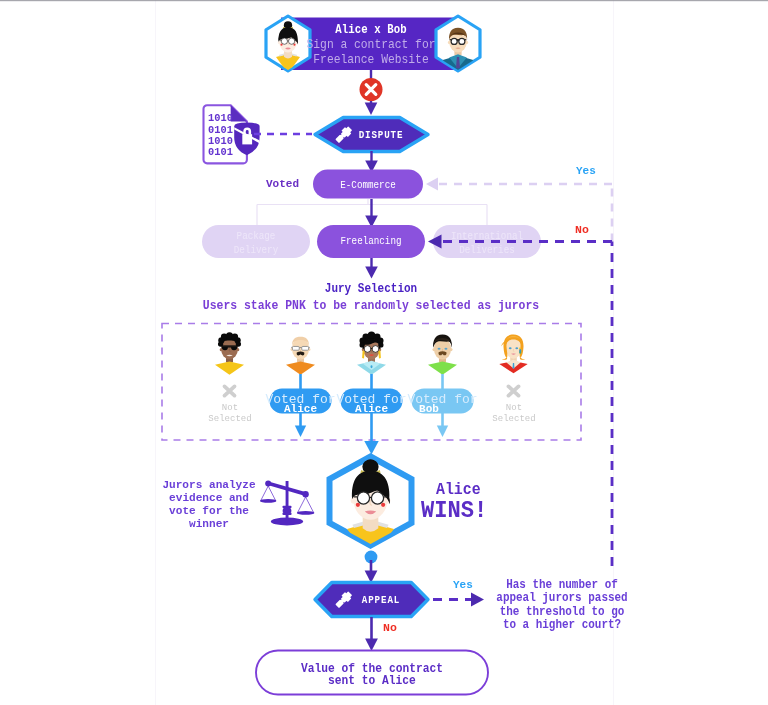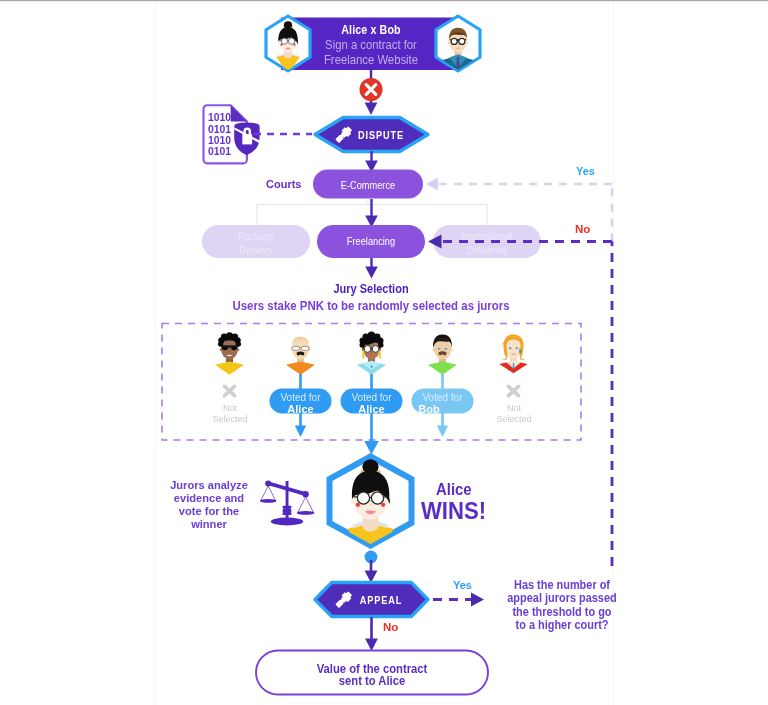--- a/index.html
+++ b/index.html
@@ -1,31 +1,31 @@
 <!DOCTYPE html>
 <html><head>
 <meta charset="utf-8">
 <style>
   html,body{margin:0;padding:0;}
   body{width:768px;height:705px;background:#ffffff;font-family:"Liberation Sans",sans-serif;overflow:hidden;position:relative;}
-  #stage{position:absolute;left:0;top:0;width:768px;height:705px;background:#ffffff;}
+  #stage{position:absolute;left:0;top:0;width:768px;height:705px;background:#ffffff;font-family:Liberation Mono, monospace;}
   #gfx{position:absolute;left:0;top:0;}
   .t{position:absolute;white-space:nowrap;transform:translateX(-50%);text-align:center;line-height:1;}
   .tl{position:absolute;white-space:nowrap;line-height:1;}
   .hdr-title{font-size:13px;transform:translateX(-50%) scaleX(0.82);font-weight:bold;color:#ffffff;letter-spacing:0.15px;}
   .hdr-sub{font-size:13px;transform:translateX(-50%) scaleX(0.87);color:#c0ace9;}
   .node-label{font-size:11px;font-weight:bold;color:#ffffff;letter-spacing:1.05px;transform:translateX(-50%) scaleX(0.835);}
   .pill-label{font-size:10.5px;color:#ffffff;transform:translateX(-50%) scaleX(0.88);}
   .pill-label2{font-size:10.5px;color:#f6f1fd;transform:translateX(-50%) scaleX(0.88);}
   .bin{font-size:11.5px;font-weight:bold;color:#6334cf;transform:scaleX(0.9);transform-origin:left;}
   .courts-lbl{font-size:11px;font-weight:bold;color:#6a2fc4;}
   .jury-title{font-size:12.5px;font-weight:bold;color:#4a22c4;transform:translateX(-50%) scaleX(0.88);}
   .jury-sub{font-size:13px;color:#7a3fd6;font-weight:bold;transform:translateX(-50%) scaleX(0.88);}
   .notsel{font-size:9.5px;color:#c9c9c9;font-weight:normal;transform:translateX(-50%) scaleX(0.95);}
-  .vote-pre{font-size:10px;color:#d6ecfd;}
+  .vote-pre{font-size:13px;color:#d6ecfd;}
   .vote-name{font-size:11px;font-weight:bold;color:#ffffff;}
   .ff-yes{font-size:11px;font-weight:bold;color:#29a3f5;}
   .ff-no{font-size:11.5px;font-weight:bold;color:#ef2e24;}
   .note{font-size:11.8px;font-weight:bold;color:#6a3fd8;transform:translateX(-50%) scaleX(0.94);}
   .win-name{font-size:16px;font-weight:bold;color:#5b2dc6;transform:scaleX(0.93);transform-origin:left;}
   .win-txt{font-size:24px;font-weight:bold;color:#5b2dc6;transform:scaleX(0.92);transform-origin:left;}
   .q{font-size:12.5px;font-weight:bold;color:#6a3fd8;transform:translateX(-50%) scaleX(0.875);}
   .outc{font-size:12.5px;font-weight:bold;color:#5b2dc6;transform:translateX(-50%) scaleX(0.9);}
 </style>
 </head>
@@ -360,21 +360,21 @@
 </svg>
 <div>
 <div class="t hdr-title" style="left:371px;top:22.5px;">Alice x Bob</div>
 <div class="t hdr-sub" style="left:371px;top:37.5px;">Sign a contract for</div>
 <div class="t hdr-sub" style="left:371px;top:52.5px;">Freelance Website</div>
 <div class="tl bin" style="left:208.3px;top:112.2px;">1010</div>
 <div class="tl bin" style="left:208.3px;top:123.6px;">0101</div>
 <div class="tl bin" style="left:208.3px;top:134.9px;">1010</div>
 <div class="tl bin" style="left:208.3px;top:146.2px;">0101</div>
 <div class="t node-label" style="left:381px;top:130px;">DISPUTE</div>
-<div class="tl courts-lbl" style="left:266px;top:178.5px;">Courts</div>
+<div class="tl courts-lbl" style="left:266px;top:178.5px;">Voted</div>
 <div class="t pill-label" style="left:368px;top:179.5px;">E-Commerce</div>
 <div class="t pill-label2" style="left:256px;top:231px;opacity:0.62;">Package</div>
 <div class="t pill-label2" style="left:256px;top:245px;opacity:0.62;">Delivery</div>
 <div class="t pill-label" style="left:371px;top:236px;">Freelancing</div>
 <div class="t pill-label2" style="left:487px;top:231px;opacity:0.62;">International</div>
 <div class="t pill-label2" style="left:487px;top:245px;opacity:0.62;">Deliveries</div>
 <div class="tl ff-yes" style="left:576px;top:166px;">Yes</div>
 <div class="tl ff-no" style="left:575px;top:224px;">No</div>
 <div class="t jury-title" style="left:371px;top:283px;">Jury Selection</div>
 <div class="t jury-sub" style="left:371px;top:299px;">Users stake PNK to be randomly selected as jurors</div>

